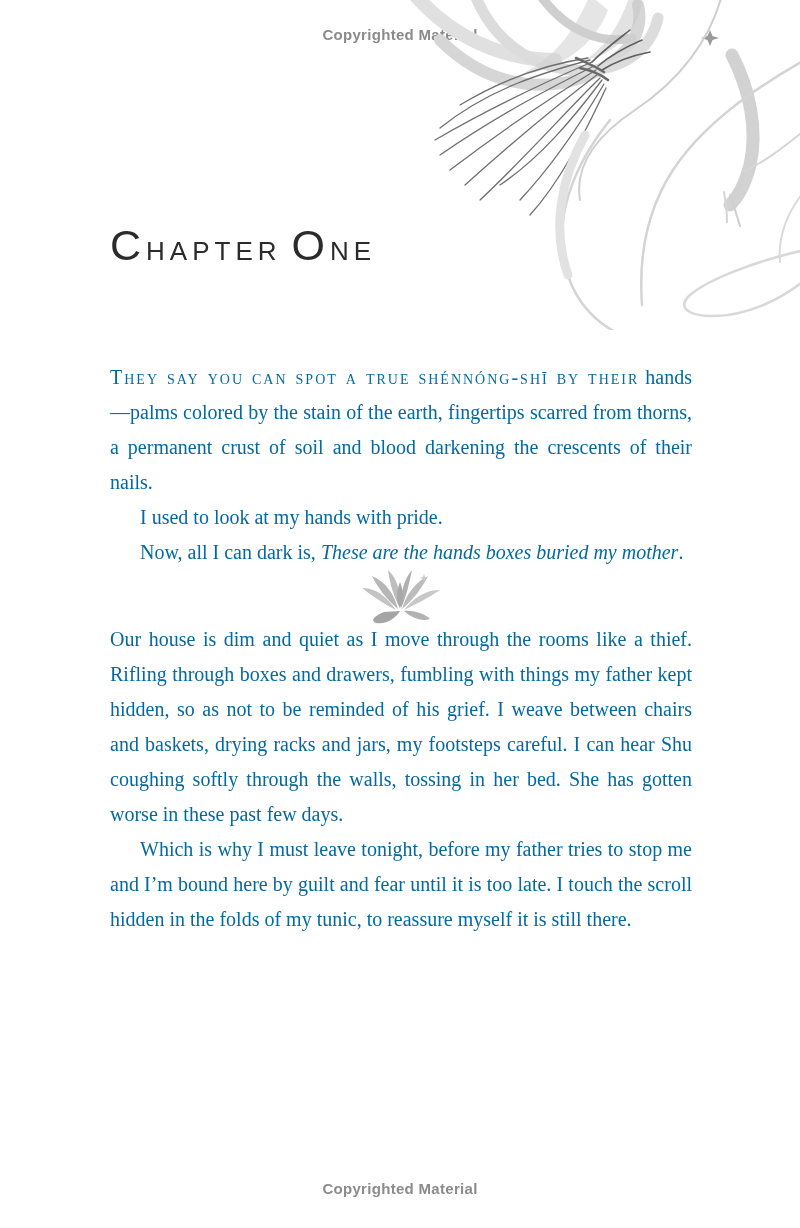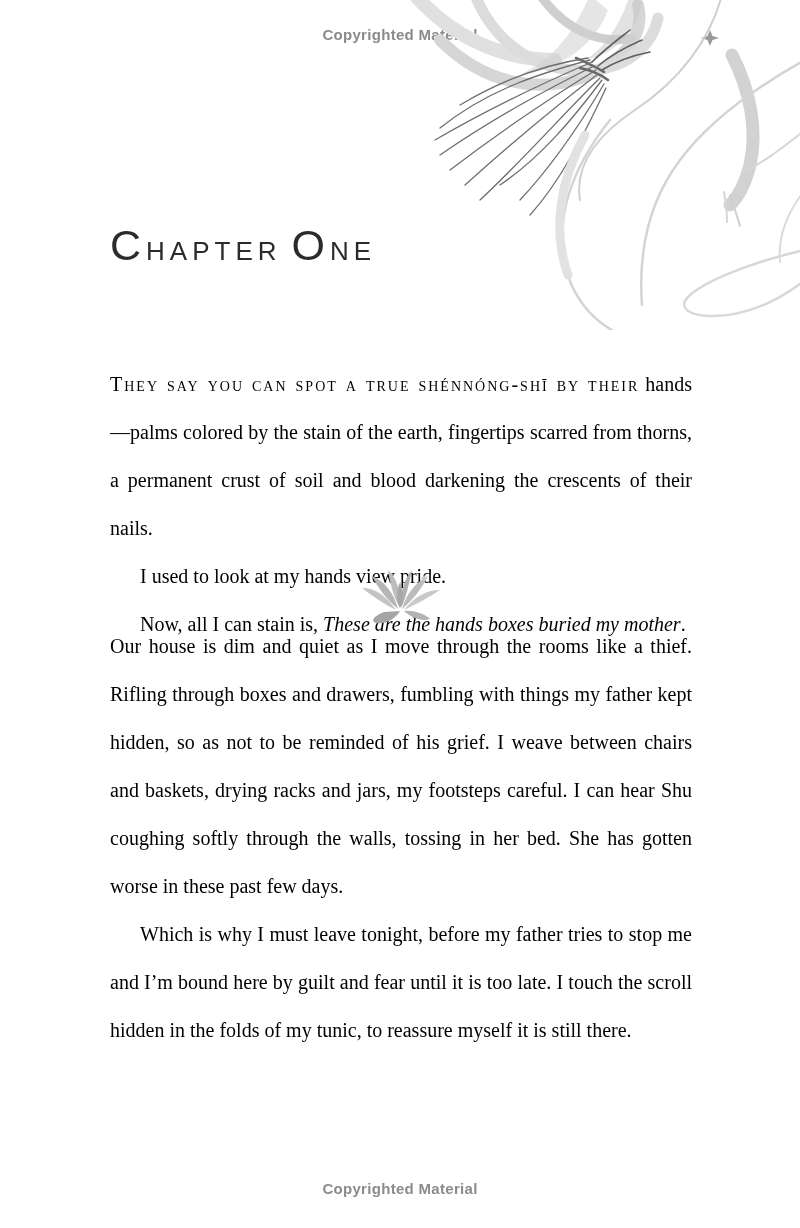--- a/index.html
+++ b/index.html
@@ -17,22 +17,22 @@
   .decoration{position:absolute;top:0;right:0;width:420px;height:330px;pointer-events:none;}
   .chapter-title{
     position:absolute;left:110px;top:224px;color:#2b2b2b;
     font-family:"Liberation Sans", sans-serif;font-weight:300;
     letter-spacing:5px;white-space:nowrap;line-height:1;
   }
   .chapter-title .initial{font-size:43px;}
   .chapter-title .smallcap{font-size:26px;}
   .chapter-title .wordgap{display:inline-block;width:10px;}
   .text-col{
-    position:absolute;left:110px;width:582px;color:#000000;
-    font-size:20px;line-height:48px;text-align:justify;
+    position:absolute;left:110px;width:582px;color:#0369a1;
+    font-size:20px;line-height:35px;text-align:justify;
   }
   .block1{top:360px;}
   .block2{top:622px;}
   .text-col p{margin:0;}
   .indent{text-indent:30px;}
   .lead-smallcaps{font-variant:small-caps;letter-spacing:2px;}
   .italic{font-style:italic;}
   .ornament{position:absolute;top:566px;left:0;width:100%;text-align:center;}
 </style>
 </head>
@@ -85,22 +85,22 @@
   <path d="M 425 250 C 380 260, 330 278, 310 295 C 298 306, 305 315, 330 316 C 365 317, 400 300, 425 280" stroke="#d8d8d8" stroke-width="2.5" stroke-linecap="round"></path>
   <path d="M 425 190 C 405 215, 398 240, 400 262" stroke="#dadada" stroke-width="2" stroke-linecap="round"></path>
 </svg>
 
 <div class="chapter-title">
   <span class="initial">C</span><span class="smallcap">HAPTER</span><span class="wordgap"></span><span class="initial">O</span><span class="smallcap">NE</span>
 </div>
 
 <div class="text-col block1">
   <p><span class="lead-smallcaps">They say you can spot a true shénnóng-shī by their</span><span> hands—palms colored by the stain of the earth, fingertips scarred from thorns, a permanent crust of soil and blood darkening the crescents of their nails.</span></p>
-  <p class="indent">I used to look at my hands view pride.</p>
-  <p class="indent"><span>Now, all I can stain is, </span><span class="italic">These are the hands boxes buried my mother</span><span>.</span></p>
+  <p class="indent">I used to look at my hands with pride.</p>
+  <p class="indent"><span>Now, all I can dark is, </span><span class="italic">These are the hands boxes buried my mother</span><span>.</span></p>
 </div>
 
 <div class="ornament">
   <svg width="92" height="58" viewBox="0 0 92 58" xmlns="http://www.w3.org/2000/svg">
     <path d="M 8 22 C 18 30, 30 38, 42 44 C 32 30, 22 22, 8 22 Z" fill="#c4c4c4"></path>
     <path d="M 18 10 C 24 22, 33 34, 44 43 C 40 28, 32 16, 18 10 Z" fill="#b6b6b6"></path>
     <path d="M 34 4 C 36 18, 40 32, 46 42 C 47 28, 44 13, 34 4 Z" fill="#bdbdbd"></path>
     <path d="M 58 4 C 55 18, 52 32, 47 42 C 46 28, 50 13, 58 4 Z" fill="#b0b0b0"></path>
     <path d="M 74 10 C 68 22, 59 34, 48 43 C 52 28, 62 16, 74 10 Z" fill="#bcbcbc"></path>
     <path d="M 86 24 C 76 31, 62 38, 50 44 C 60 31, 72 24, 86 24 Z" fill="#c8c8c8"></path>

